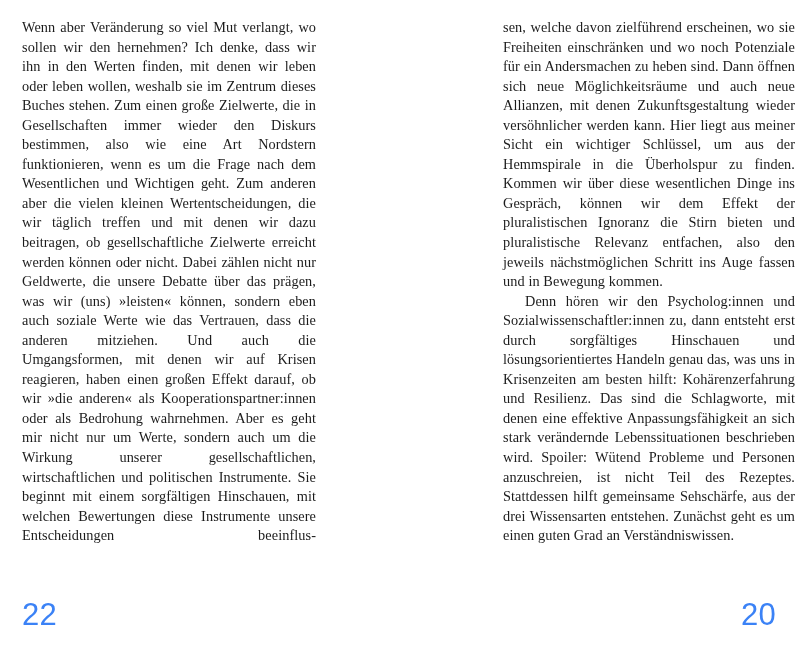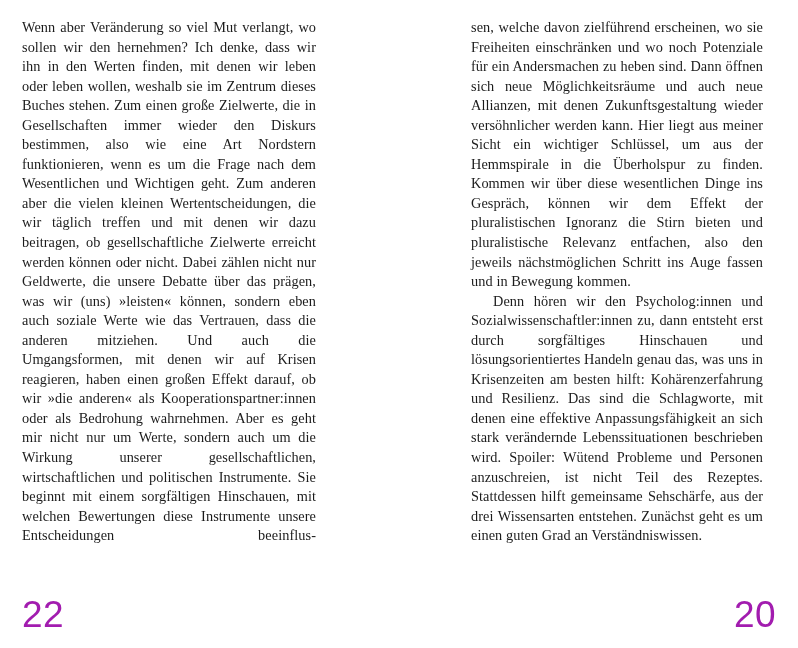--- a/index.html
+++ b/index.html
@@ -47,21 +47,21 @@
     letter-spacing: 0.005em;
     word-spacing: 0.005em;
   }
 
   .page-left .textblock {
     left: 22px;
     width: 294px;
   }
 
   .page-right .textblock {
-    left: 72px;
+    left: 104px;
     width: 292px;
   }
 
   .textblock p {
     margin: 0;
     text-align: justify;
   }
 
   .textblock p.indented {
     text-indent: 22px;
@@ -69,24 +69,24 @@
 
   
   .textblock p.runon {
     text-align-last: justify;
   }
 
   .folio {
     position: absolute;
     bottom: 18px;
     font-family: "Liberation Sans", "DejaVu Sans", sans-serif;
-    font-size: 37px;
+    font-size: 31px;
     line-height: 31px;
     font-weight: 400;
-    color: #a21caf;
+    color: #3b82f6;
     letter-spacing: 0.01em;
   }
 
   .folio-left  { left: 22px; }
   .folio-right { right: 22px; }
 </style>
 </head>
 <body>
 
 <div class="spread">

